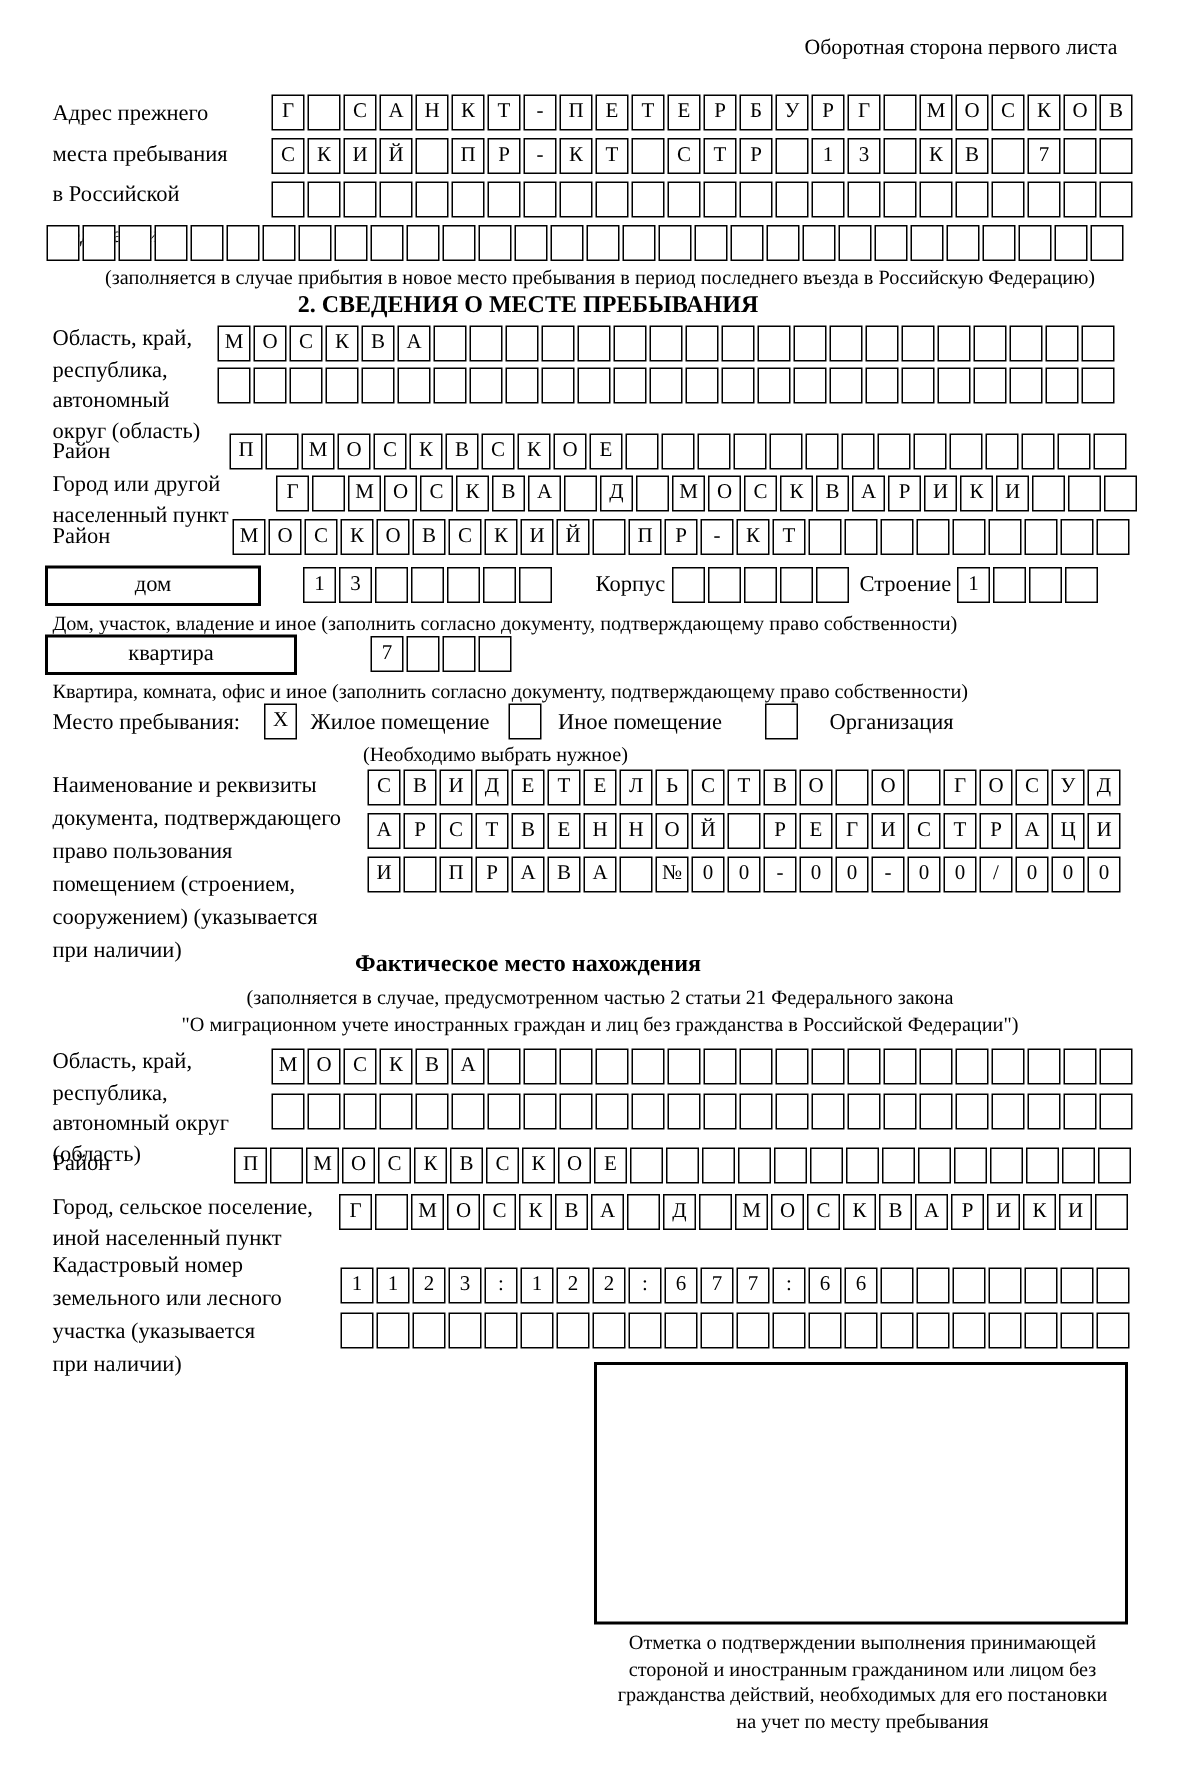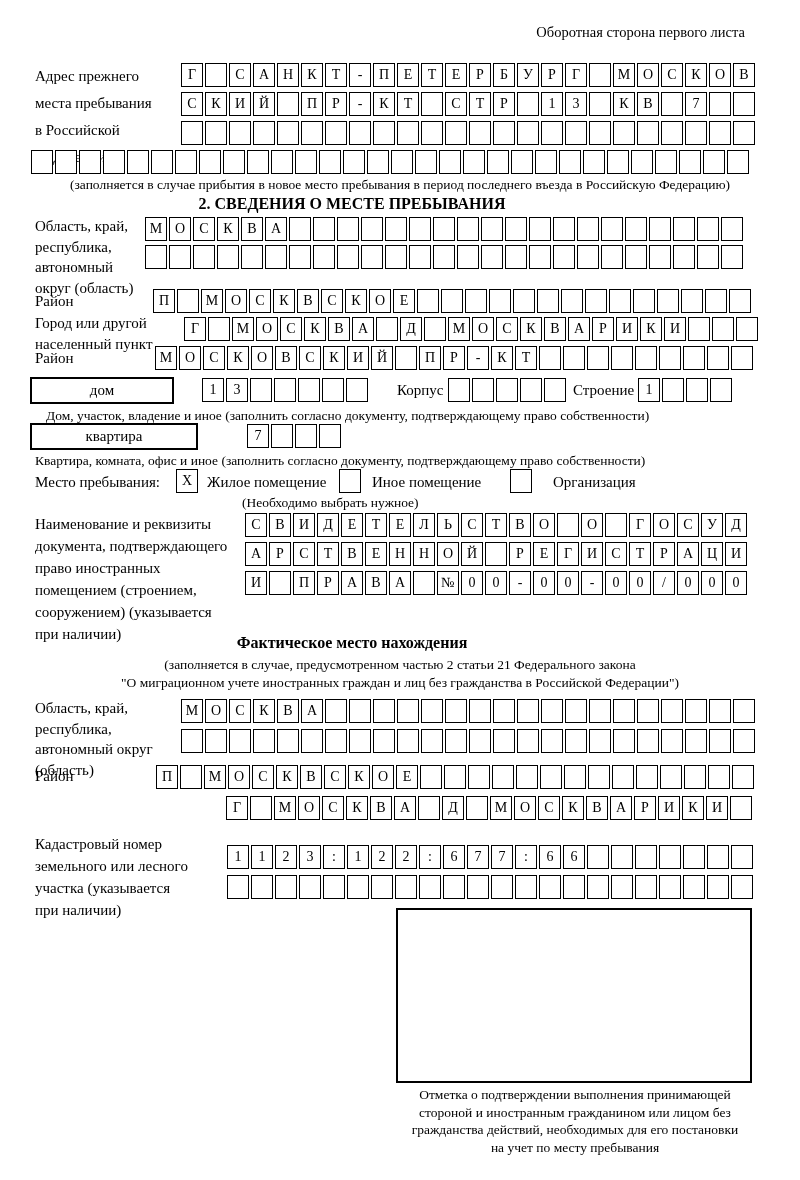--- a/index.html
+++ b/index.html
@@ -315,21 +315,21 @@
       <span class="cell"></span>
       <span class="cell"></span>
     </div>
   <div class="lbl" style="left:573px;top:380px;">Строение</div>
   <div class="cells" style="left:638px;top:378px;">
       <span class="cell">1</span>
       <span class="cell"></span>
       <span class="cell"></span>
       <span class="cell"></span>
     </div>
-  <div class="cap" style="left:46px;top:408px;">Дом, участок, владение и иное (заполнить согласно документу, подтверждающему право собственности)</div>
+  <div class="cap" style="left:35px;top:408px;">Дом, участок, владение и иное (заполнить согласно документу, подтверждающему право собственности)</div>
 
   <div class="boxlabel" style="left:30px;top:423px;width:168px;">квартира</div>
   <div class="cells" style="left:247px;top:424px;">
       <span class="cell">7</span>
       <span class="cell"></span>
       <span class="cell"></span>
       <span class="cell"></span>
     </div>
   <div class="cap" style="left:35px;top:453px;">Квартира, комната, офис и иное (заполнить согласно документу, подтверждающему право собственности)</div>
 
@@ -338,21 +338,21 @@
   <div class="lbl" style="left:207px;top:472px;">Жилое помещение</div>
   <span class="cell checkbox" style="left:339px;top:469px;"></span>
   <div class="lbl" style="left:372px;top:472px;">Иное помещение</div>
   <span class="cell checkbox" style="left:510px;top:469px;"></span>
   <div class="lbl" style="left:553px;top:472px;">Организация</div>
   <div class="cap" style="left:242px;top:495px;">(Необходимо выбрать нужное)</div>
 
   <div class="lbl" style="left:35px;top:513px;line-height:22px;">
       <div>Наименование и реквизиты</div>
       <div>документа, подтверждающего</div>
-      <div>право иностранных</div>
+      <div>право пользования</div>
       <div>помещением (строением,</div>
       <div>сооружением) (указывается</div>
       <div>при наличии)</div>
     </div>
   <div class="cells" style="left:245px;top:513px;">
       <span class="cell">С</span>
       <span class="cell">В</span>
       <span class="cell">И</span>
       <span class="cell">Д</span>
       <span class="cell">Е</span>
@@ -505,20 +505,24 @@
       <span class="cell"></span>
       <span class="cell"></span>
       <span class="cell"></span>
       <span class="cell"></span>
       <span class="cell"></span>
       <span class="cell"></span>
       <span class="cell"></span>
       <span class="cell"></span>
     </div>
 
+  <div class="lbl" style="left:35px;top:795px;">
+      <div>Город, сельское поселение,</div>
+      <div>иной населенный пункт</div>
+    </div>
   <div class="cells" style="left:226px;top:796px;">
       <span class="cell">Г</span>
       <span class="cell"></span>
       <span class="cell">М</span>
       <span class="cell">О</span>
       <span class="cell">С</span>
       <span class="cell">К</span>
       <span class="cell">В</span>
       <span class="cell">А</span>
       <span class="cell"></span>

